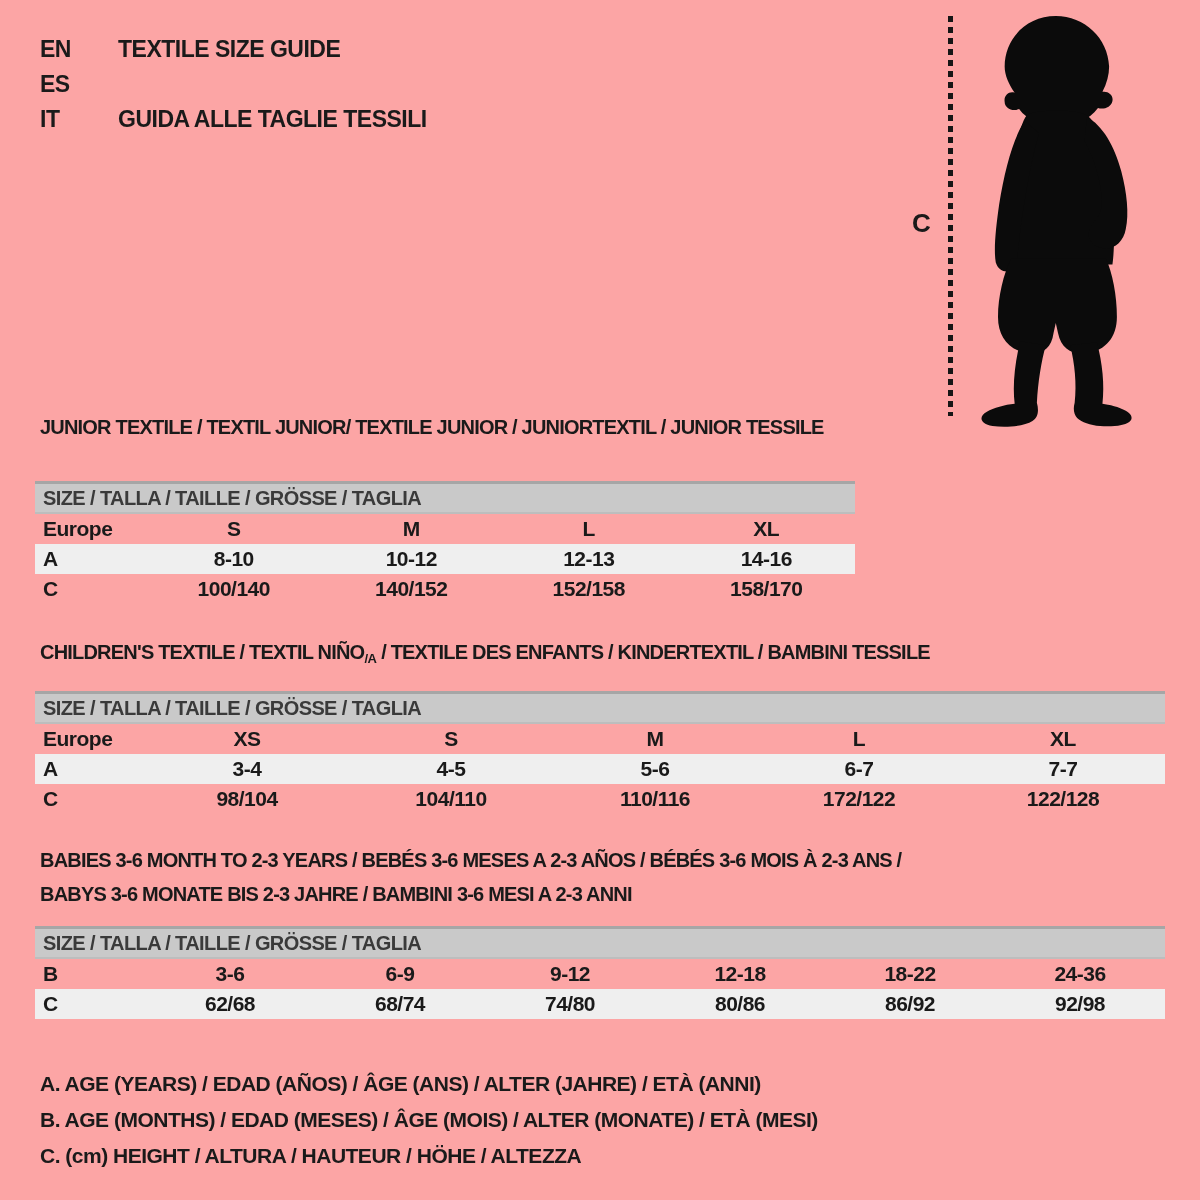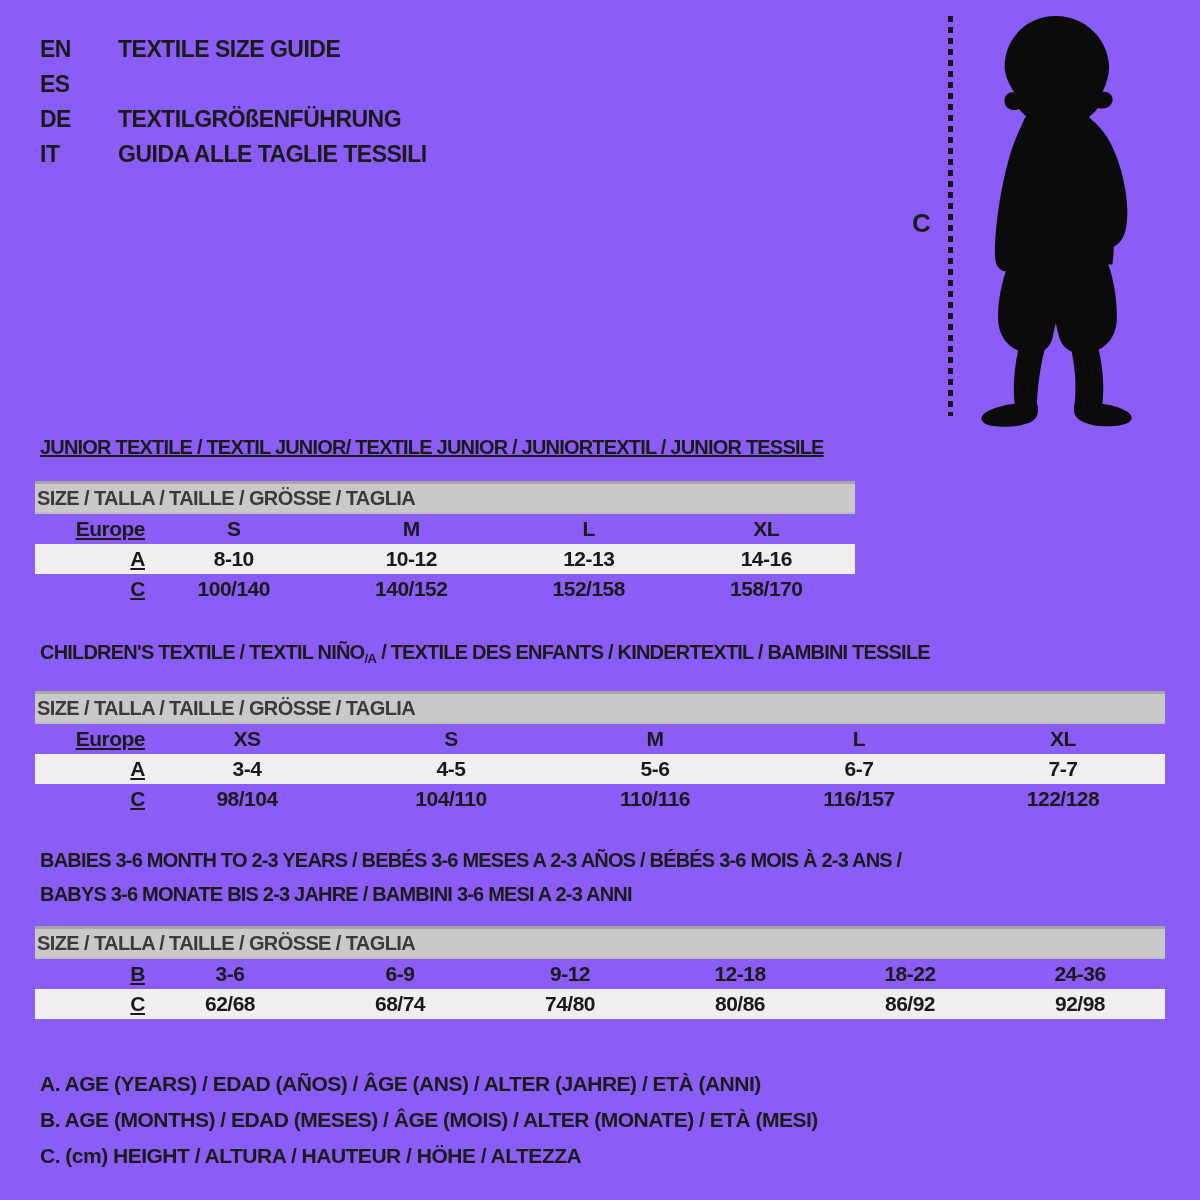--- a/index.html
+++ b/index.html
@@ -1,17 +1,17 @@
 <!DOCTYPE html>
 <html><head>
 <meta charset="utf-8">
 <style>
   html,body { margin:0; padding:0; background:#ffffff; }
   #page {
-    position:relative; width:1200px; height:1200px; background:#8b5cf6;
+    position:relative; width:1200px; height:1200px; background:#fca5a5;
     font-family:"Liberation Sans", sans-serif; font-weight:700; color:#1a1a1a;
     letter-spacing:-0.5px; overflow:hidden;
   }
   
   #lang-list { position:absolute; left:40px; top:32px; }
   .lang-row { display:grid; grid-template-columns:78px auto; height:35px; line-height:35px; font-size:23px; }
   
   #measure-line {
     position:absolute; left:948px; top:16px; width:5px; height:400px;
     background:repeating-linear-gradient(to bottom, #161616 0 6px, transparent 6px 11px);
@@ -19,49 +19,45 @@
   #measure-label { position:absolute; left:912px; top:208px; font-size:26px; }
   #silhouette { position:absolute; left:958px; top:8px; }
   
   .section-title { position:absolute; left:40px; font-size:20px; letter-spacing:-0.8px; white-space:nowrap; }
   .sub-a { font-size:13px; vertical-align:-4px; letter-spacing:-0.5px; }
   
   .size-table { position:absolute; left:35px; }
   .size-bar {
     height:28px; line-height:28px; background:#c9c9c9; color:#3a3a3a;
     border-top:3px solid #a6a6a6; border-bottom:2px solid #bdbdbd;
-    font-size:20px; padding-left:2px; letter-spacing:-0.6px;
+    font-size:20px; padding-left:8px; letter-spacing:-0.6px;
   }
   .trow { display:grid; align-items:center; height:30px; font-size:21px; }
   .cols5 { grid-template-columns:110px repeat(4,1fr); }
   .cols6 { grid-template-columns:110px repeat(5,1fr); }
   .cols7 { grid-template-columns:110px repeat(6,1fr); }
   .shaded { background:#efefef; }
-  .lcell { text-align:right; padding-left:8px;text-decoration:underline; }
+  .lcell { text-align:left; padding-left:8px; }
   .cell { text-align:center; }
   
   #footnotes { position:absolute; left:40px; top:1066px; }
   .footnote { height:36px; line-height:36px; font-size:21px; white-space:nowrap; }
 </style>
 </head>
 <body>
 
 <div id="page">
 
   <div id="lang-list">
     <div class="lang-row">
       <span>EN</span>
       <span>TEXTILE SIZE GUIDE</span>
     </div>
     <div class="lang-row">
       <span>ES</span>
-    </div>
-    <div class="lang-row">
-      <span>DE</span>
-      <span>TEXTILGRÖßENFÜHRUNG</span>
     </div>
     <div class="lang-row">
       <span>IT</span>
       <span>GUIDA ALLE TAGLIE TESSILI</span>
     </div>
   </div>
 
   <span id="measure-label">C</span>
   <div id="measure-line"></div>
   <svg id="silhouette" width="200" height="424" viewBox="0 0 180 420" preserveAspectRatio="none" aria-hidden="true">
@@ -69,21 +65,21 @@
       <path d="M88,8 C114,8 135,30 136,58 C136,66 134,75 130,83 C135,82 140,86 139,92 C138,98 131,101 126,99 C118,111 104,117 90,117 C76,117 62,111 55,100 C49,103 42,99 42,93 C41,87 46,82 51,84 C46,76 42,67 42,58 C42,30 62,8 88,8 Z"></path>
       <path d="M62,106 C72,100 108,100 117,107 C128,117 135,148 139,185 C141,215 141,238 139,254 L47,254 C44,232 45,196 49,164 C52,138 56,114 62,106 Z"></path>
       <path d="M60,112 C50,128 42,160 37,195 C34,218 32,240 34,252 C37,263 49,264 52,254 C55,241 55,222 59,198 C63,170 68,142 73,124 Z"></path>
       <path d="M116,108 C130,116 141,137 147,162 C152,183 154,204 151,219 C149,232 140,240 130,238 C121,236 116,229 118,221 C120,211 127,210 129,198 C131,180 124,152 114,132 Z"></path>
       <path d="M48,248 C41,263 36,286 36,306 C36,326 46,339 63,342 C75,344 84,338 86,322 L88,312 L90,322 C93,338 103,344 116,342 C133,339 143,326 143,306 C143,285 139,262 133,248 Z"></path>
       <path d="M56,330 C51,352 49,374 51,392 C42,393 32,396 26,400 C18,405 20,412 31,414 C44,416 60,414 67,409 C72,406 73,399 71,391 C72,370 75,350 79,334 Z"></path>
       <path d="M101,334 C105,352 107,372 105,391 C103,399 105,406 111,409 C119,414 135,416 147,413 C158,411 159,404 151,399 C145,395 136,393 130,392 C132,373 130,352 125,331 Z"></path>
     </g>
   </svg>
 
-  <div class="section-title" style="top:436px;text-decoration:underline;">JUNIOR TEXTILE / TEXTIL JUNIOR/ TEXTILE JUNIOR / JUNIORTEXTIL / JUNIOR TESSILE</div>
+  <div class="section-title" style="top:416px;">JUNIOR TEXTILE / TEXTIL JUNIOR/ TEXTILE JUNIOR / JUNIORTEXTIL / JUNIOR TESSILE</div>
   <div class="size-table" style="top:481px; width:820px;">
     <div class="size-bar">SIZE / TALLA / TAILLE / GRÖSSE / TAGLIA</div>
     <div class="trow cols5">
       <div class="lcell">Europe</div>
       <div class="cell">S</div>
       <div class="cell">M</div>
       <div class="cell">L</div>
       <div class="cell">XL</div>
     </div>
     <div class="trow cols5 shaded">
@@ -121,21 +117,21 @@
       <div class="cell">4-5</div>
       <div class="cell">5-6</div>
       <div class="cell">6-7</div>
       <div class="cell">7-7</div>
     </div>
     <div class="trow cols6">
       <div class="lcell">C</div>
       <div class="cell">98/104</div>
       <div class="cell">104/110</div>
       <div class="cell">110/116</div>
-      <div class="cell">116/157</div>
+      <div class="cell">172/122</div>
       <div class="cell">122/128</div>
     </div>
   </div>
 
   <div class="section-title" style="top:849px;">BABIES 3-6 MONTH TO 2-3 YEARS / BEBÉS 3-6 MESES A 2-3 AÑOS / BÉBÉS 3-6 MOIS À 2-3 ANS /</div>
   <div class="section-title" style="top:883px;text-align:center;">BABYS 3-6 MONATE BIS 2-3 JAHRE / BAMBINI 3-6 MESI A 2-3 ANNI</div>
   <div class="size-table" style="top:926px; width:1130px;">
     <div class="size-bar">SIZE / TALLA / TAILLE / GRÖSSE / TAGLIA</div>
     <div class="trow cols7">
       <div class="lcell">B</div>

